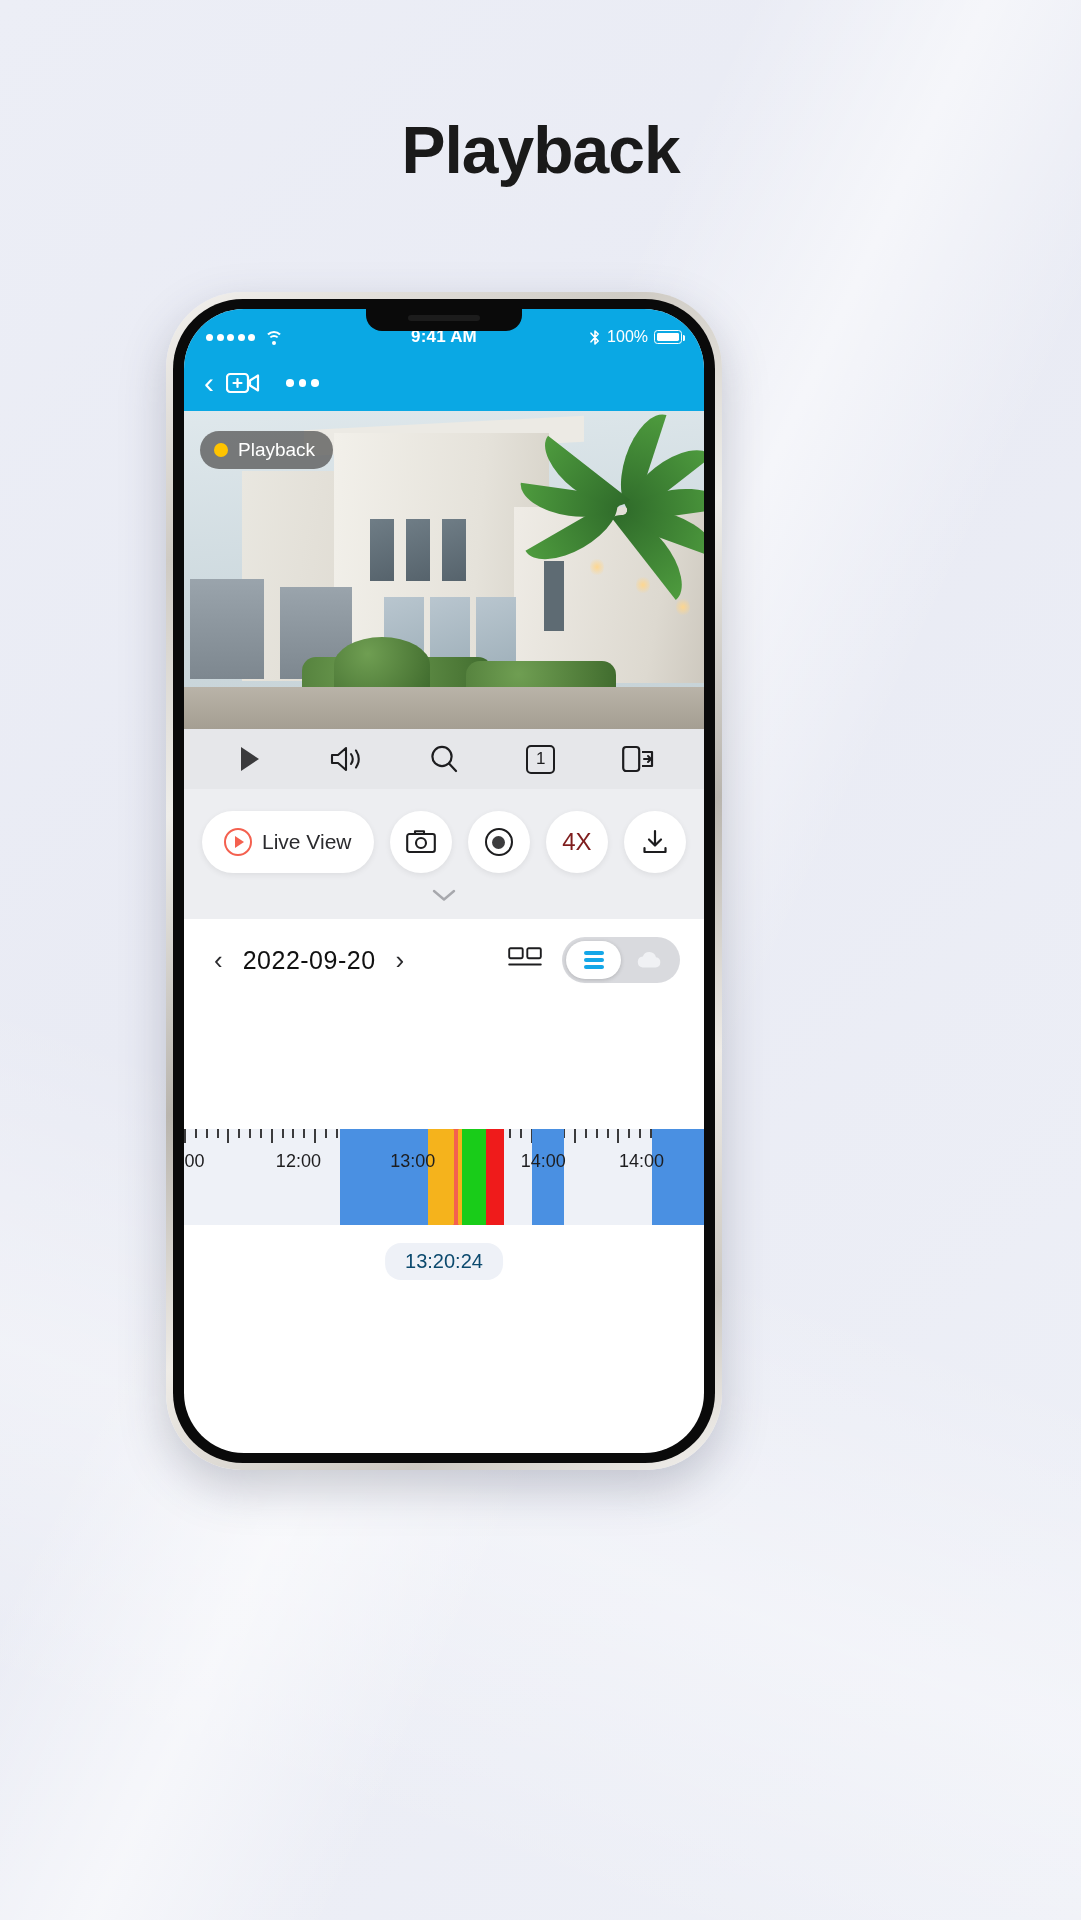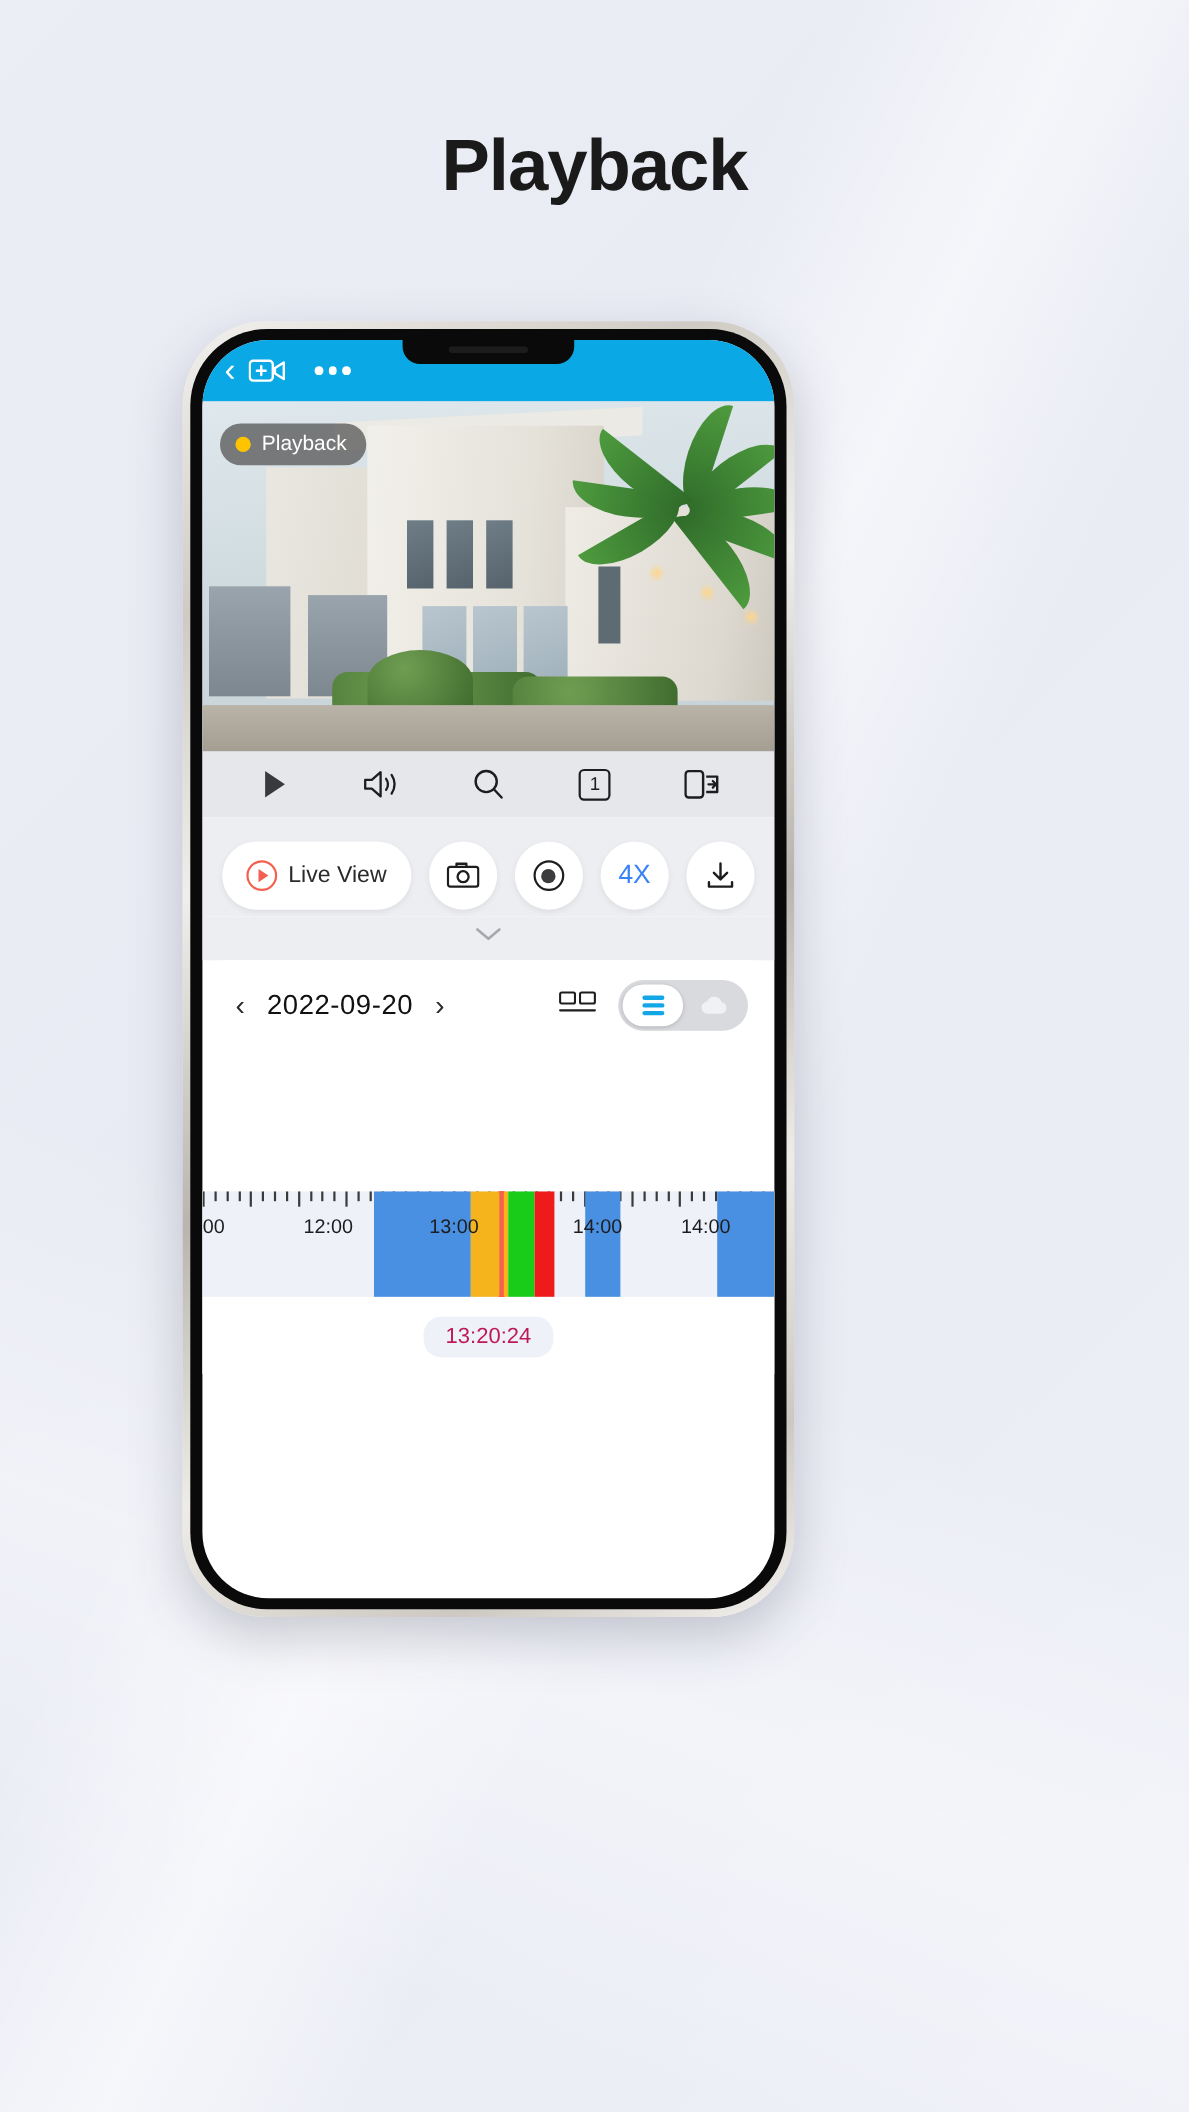--- a/index.html
+++ b/index.html
@@ -176,21 +176,21 @@
     display:flex; align-items:center; justify-content:center;
   }
   .play-circle i {
     width:0;height:0;border-left:9px solid #f4604f;
     border-top:6px solid transparent;border-bottom:6px solid transparent;
     margin-left:2.5px; display:block;
   }
   .rec-ring { width: 28px; height: 28px; border-radius:50%; border:2.4px solid #1d1d1f;
     display:flex; align-items:center; justify-content:center; }
   .rec-ring i { width: 13px; height: 13px; border-radius:50%; background:#3c3c3e; display:block; }
-  .speed-label { font-size: 24px; color:#3b82f6; }
+  .speed-label { font-size: 24px; color:#7f1d1d; }
 
   .chevron-down-row {
     background:#edeef1; text-align:center; padding: 8px 0 12px 0;
     color:#9a9ba0; font-size: 17px; cursor:pointer;
   }
 
   
   .date-card {
     background:#fff; border-radius: 18px 18px 0 0; margin: 0 2px;
     padding: 18px 22px;
@@ -229,39 +229,67 @@
   .playhead:before, .playhead:after {
     content:''; position:absolute; left:50%; transform: translateX(-50%);
     width:0;height:0;border-left:8px solid transparent;border-right:8px solid transparent;
   }
   .playhead:before { top:-1px; border-top:11px solid #f4604f; }
   .playhead:after  { bottom:-1px; border-bottom:11px solid #f4604f; }
   .time-pill {
     position:absolute; left:50%; transform: translateX(-50%);
     top: 18px;
     background:#eef1f7; border-radius: 16px; padding: 7px 20px;
-    font-size: 20px; color:#be185d;
+    font-size: 20px; color:#0c4a6e;
   }
   .time-pill-wrap { position: relative; height: 70px; background:#fff; }
 </style>
 </head>
 <body>
 
 <div class="bg-sheen"></div>
 
 <div class="page-heading">Playback</div>
 
 <div class="phone">
   <div class="phone-inner">
     <div class="screen">
 
       <div class="notch">
         <div class="speaker"></div>
       </div>
 
+      <div class="statusbar">
+        <div class="sb-left">
+          <span class="dots">
+            <i></i>
+              <i></i>
+              <i></i>
+              <i></i>
+              <i></i>
+          </span>
+          <span class="wifi">
+            <span></span>
+              <span></span>
+              <span class="dot"></span>
+          </span>
+        </div>
+        <div class="sb-time">9:41 AM</div>
+        <div class="sb-right">
+          <span class="bt">
+            <svg width="12" height="17" viewBox="0 0 12 17">
+              <path d="M2 4.2 L9.2 12 L6 15 V2 L9.2 5 L2 12.8" fill="none" stroke="#fff" stroke-width="1.6" stroke-linejoin="round" stroke-linecap="round"></path>
+            </svg>
+          </span>
+          <span class="batt-pct">100%</span>
+          <span class="batt">
+              <i></i>
+            </span>
+        </div>
+      </div>
 
       <div class="navbar">
         <div class="nav-back">‹</div>
         <div class="nav-icons">
           <span class="icon-addcam">
             <svg width="34" height="26" viewBox="0 0 34 26">
               <rect x="1" y="4" width="21" height="18" rx="3.2" fill="none" stroke="#fff" stroke-width="2.2"></rect>
               <path d="M24 10.5 L32 5.5 V20.5 L24 15.5 Z" fill="none" stroke="#fff" stroke-width="2.2" stroke-linejoin="round"></path>
               <path d="M11.5 9 V17 M7.5 13 H15.5" stroke="#fff" stroke-width="2.2" stroke-linecap="round"></path>
             </svg>

